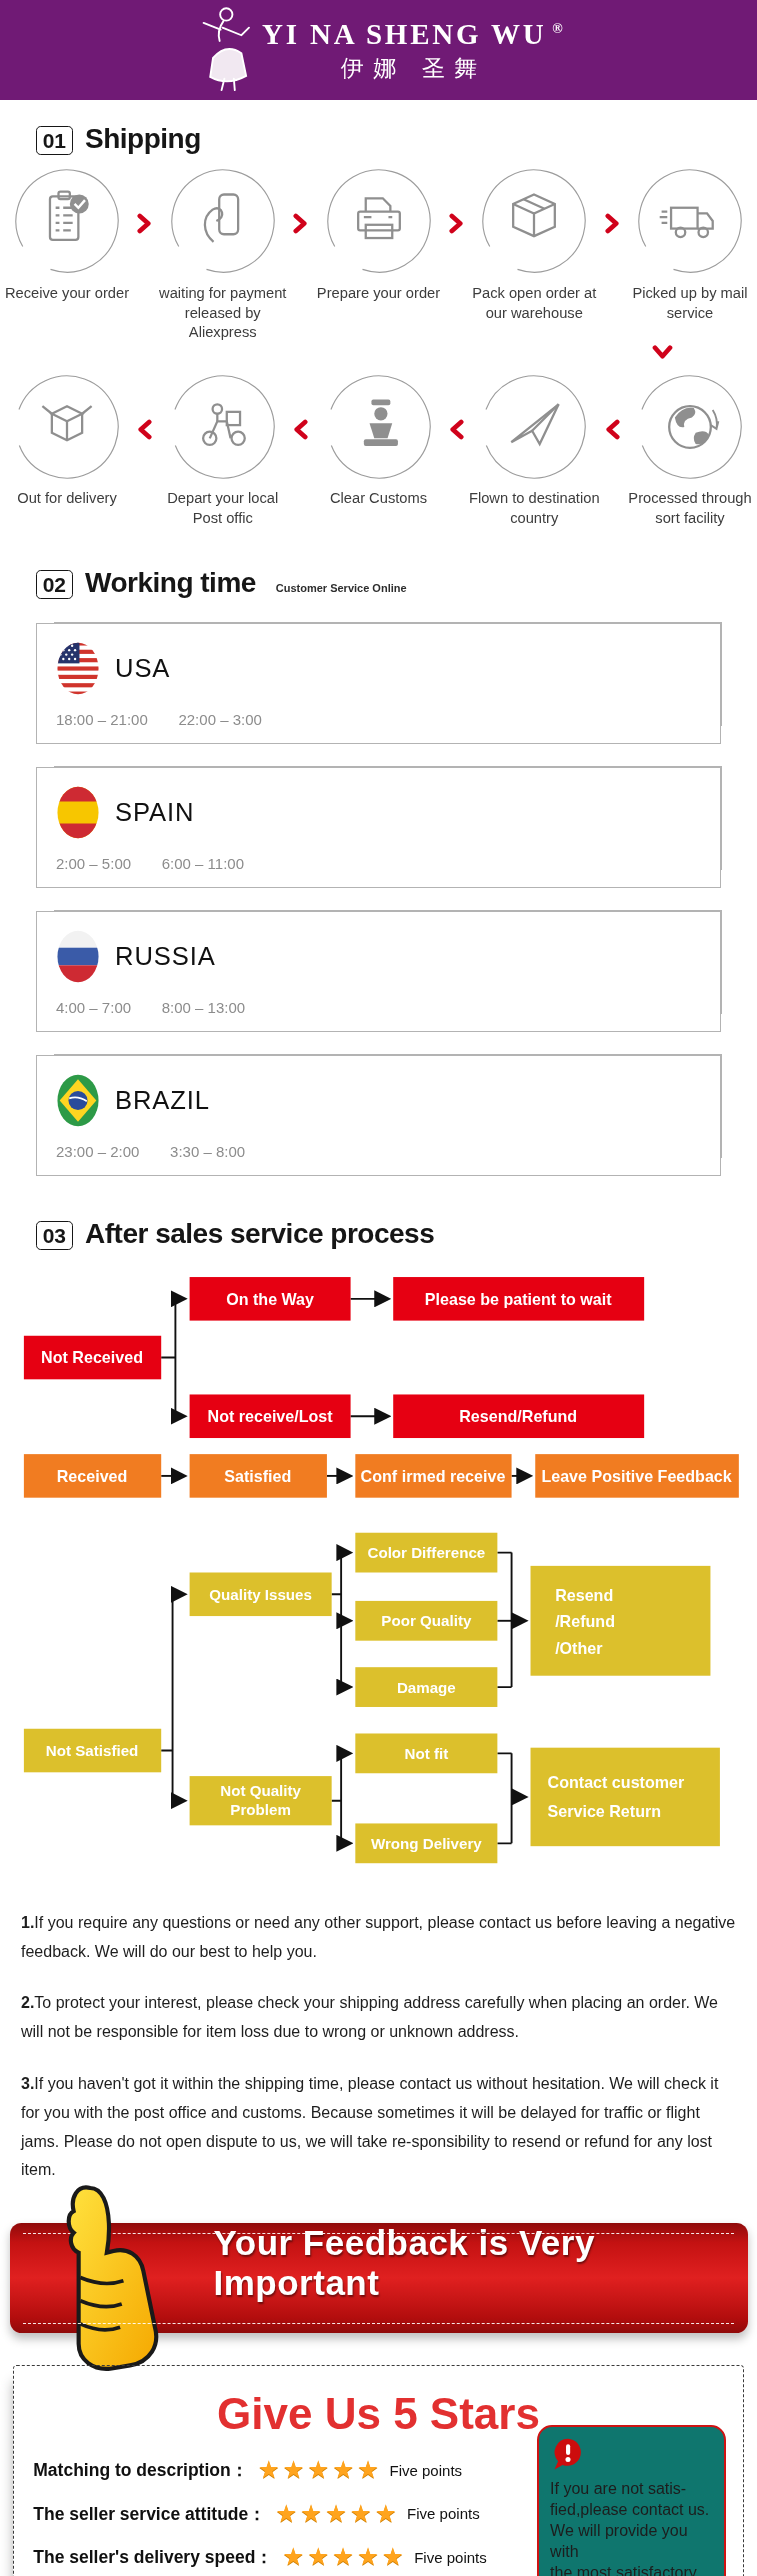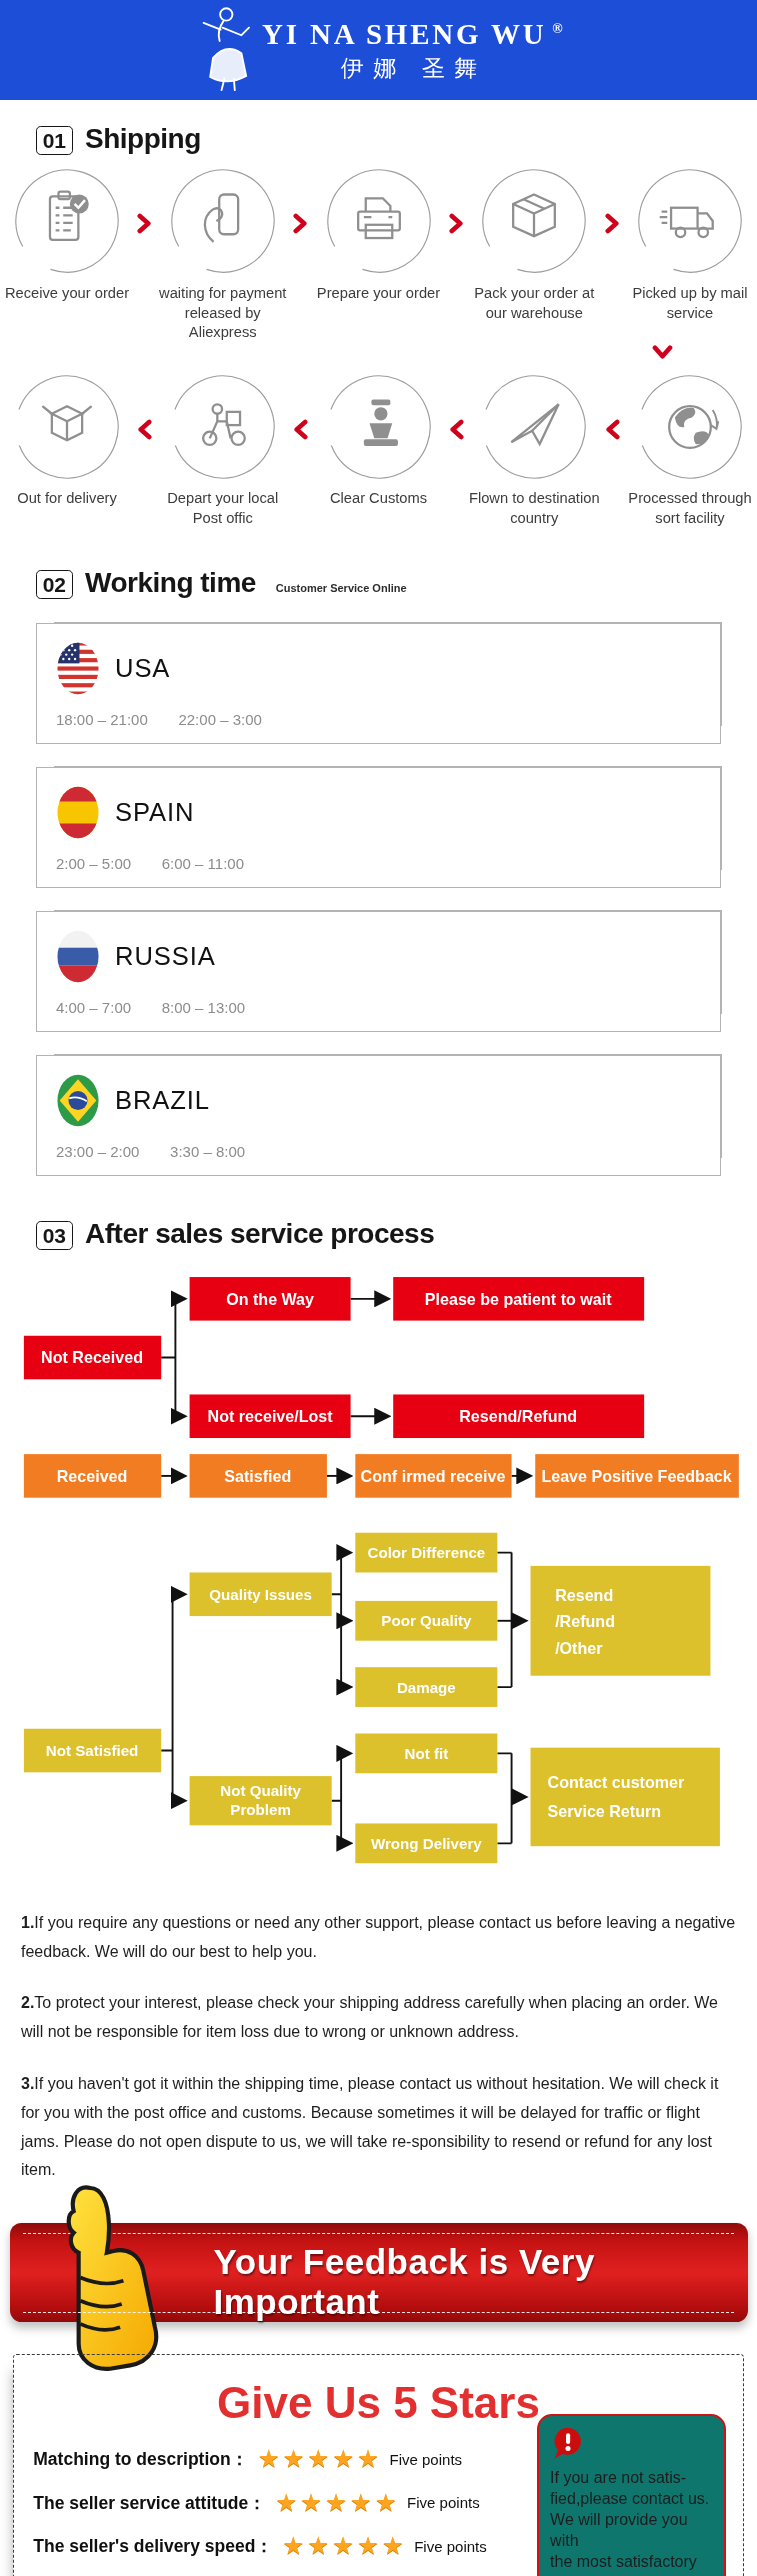--- a/index.html
+++ b/index.html
@@ -5,21 +5,21 @@
   * { box-sizing: border-box; margin: 0; padding: 0; }
   html,body { background:#fff; }
   body {
     width: 757px;
     font-family: "Liberation Sans", sans-serif;
     color: #222;
   }
 
   
   .header {
-    height: 100px; background:#1d4ed8;
+    height: 100px; background:#701a75;
     display:flex; align-items:center; justify-content:center; gap:9.5px;
   }
   .logo-text { color:#fff; text-align:center; line-height:1.1; }
   .brand {
     font-family:"Liberation Serif", serif; font-size:29px; letter-spacing:2.8px; font-weight:bold;
   }
   .brand sup { font-size:14px; margin-left:5.7px; }
   .brand-cn { font-size:23px; letter-spacing:9.5px; margin-top:5.7px; font-family:"Liberation Sans",sans-serif; }
 
   
@@ -55,24 +55,24 @@
   .flow-wrap { margin:9.5px 0 0 19px; }
   .flow-wrap text { font-family:"Liberation Sans",sans-serif; font-weight:bold; }
 
   
   .notes { margin:21px 21px 0; }
   .note-p { font-size:16px; line-height:1.8; color:#1e1e1e; margin-bottom:23px; }
   .note-num { font-weight:bold; }
 
   
   .banner {
-    position:relative; margin:38px 9.5px 0; height:99px; border-radius:11.4px;
+    position:relative; margin:38px 9.5px 0; height:110px; border-radius:11.4px;
     background:linear-gradient(180deg,#8f0a0a 0%,#c41212 18%,#e02020 50%,#b30d0d 86%,#8f0a0a 100%);
     box-shadow:0 5.7px 9.5px rgba(0,0,0,.25);
-    display:flex; align-items:flex-end;
+    display:flex; align-items:flex-start;
   }
   .banner::before, .banner::after {
     content:""; position:absolute; left:13.3px; right:13.3px;
     border-top:1.9px dashed rgba(255,255,255,.9);
   }
   .banner::before { top:9.5px; }
   .banner::after { bottom:9.5px; }
   .banner-text {
     color:#fff; font-size:35px; font-weight:bold; letter-spacing:0.5px;
     margin-left:204px; text-shadow:0.9px 1.9px 1.9px rgba(0,0,0,.45);
@@ -179,21 +179,21 @@
       </svg>
   </span>
 
   <div class="ship-step">
     <svg class="icon-svg" width="106" height="106" viewBox="0 0 112 112" fill="none" stroke="#8f8f8f" stroke-width="2.4">
       <circle cx="56" cy="56" r="54" stroke="#9c9c9c" stroke-width="1.2" stroke-dasharray="300 39" transform="rotate(150 56 56)"></circle>
       <path d="M56 28 L78 38 L78 62 L56 72 L34 62 L34 38 Z"></path>
       <path d="M34 38 L56 48 L78 38 M56 48 L56 72"></path>
       <path d="M45 33 L67 43"></path>
     </svg>
-    <div class="step-caption">Pack your order at our warehouse</div>
+    <div class="step-caption">Pack open order at our warehouse</div>
   </div>
 
   <span class="chev">
     <svg width="15" height="23" viewBox="0 0 16 24">
         <path d="M3 4 L12 12 L3 20" fill="none" stroke="#d0021b" stroke-width="5" stroke-linecap="round" stroke-linejoin="round"></path>
       </svg>
   </span>
 
   <div class="ship-step">
     <svg class="icon-svg" width="106" height="106" viewBox="0 0 112 112" fill="none" stroke="#8f8f8f" stroke-width="2.4">

